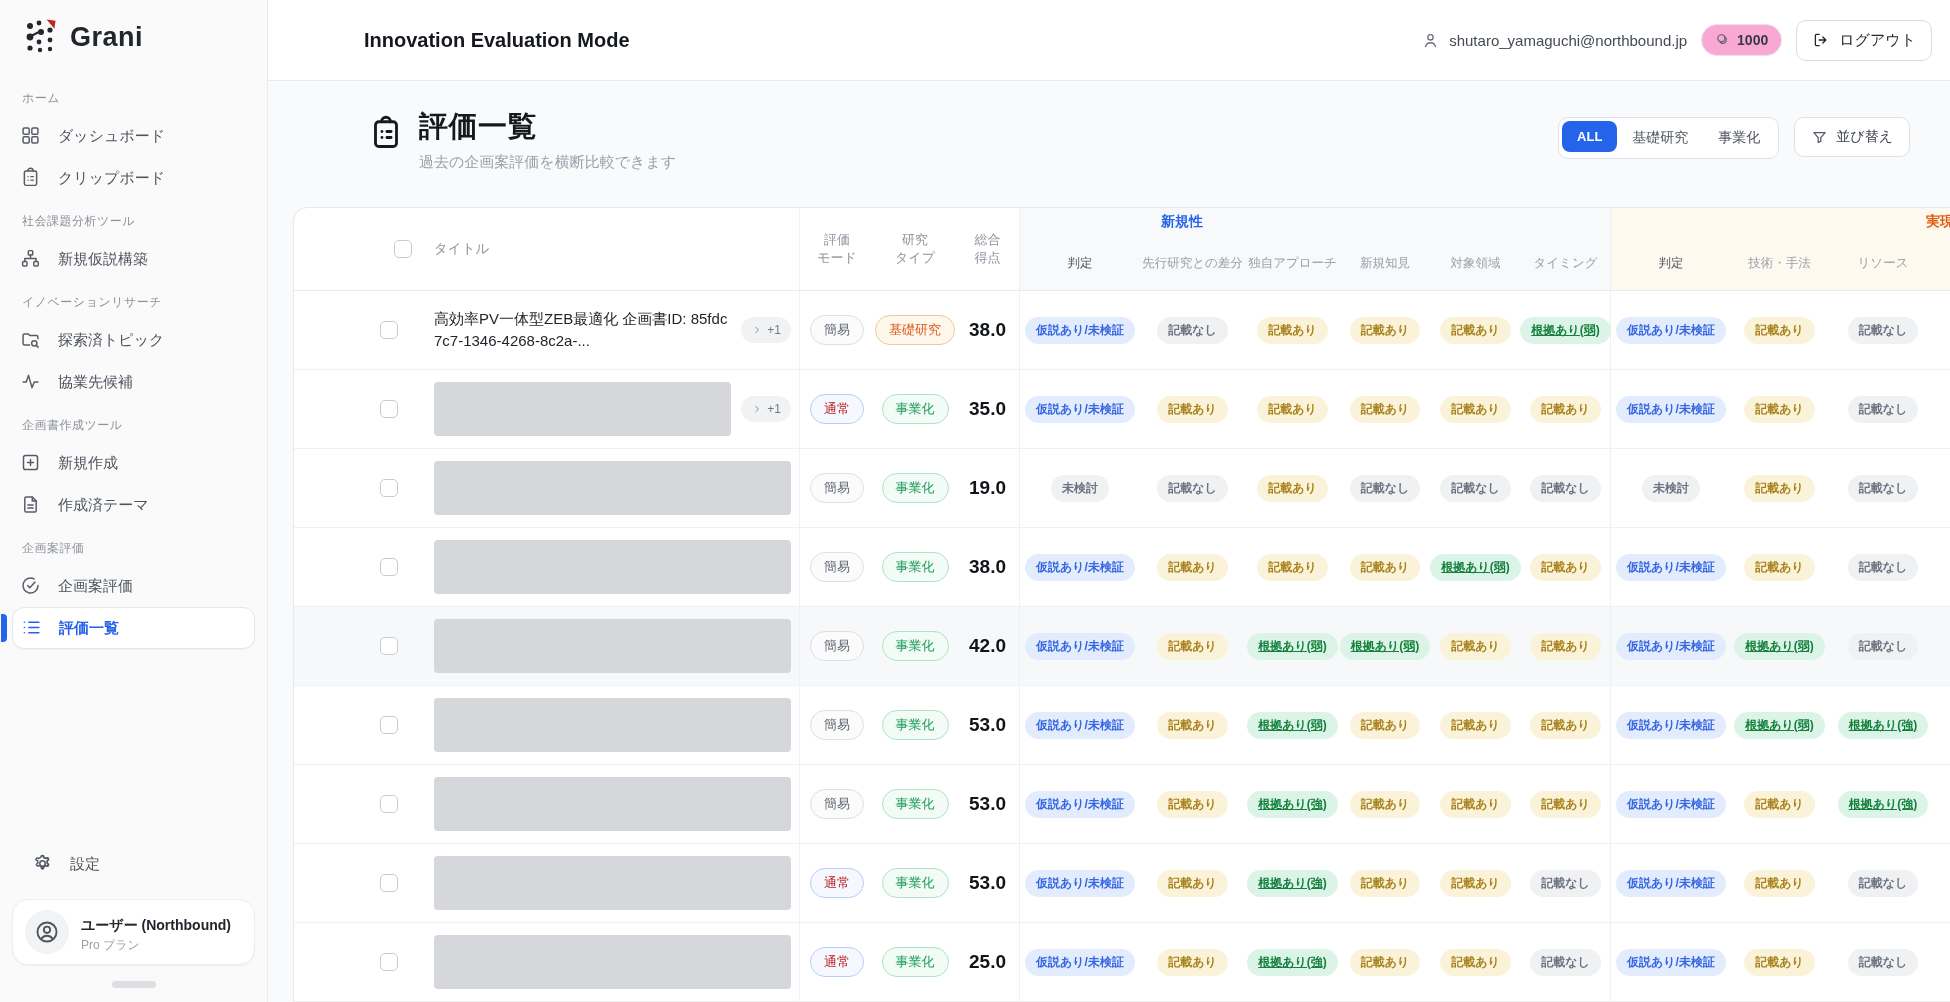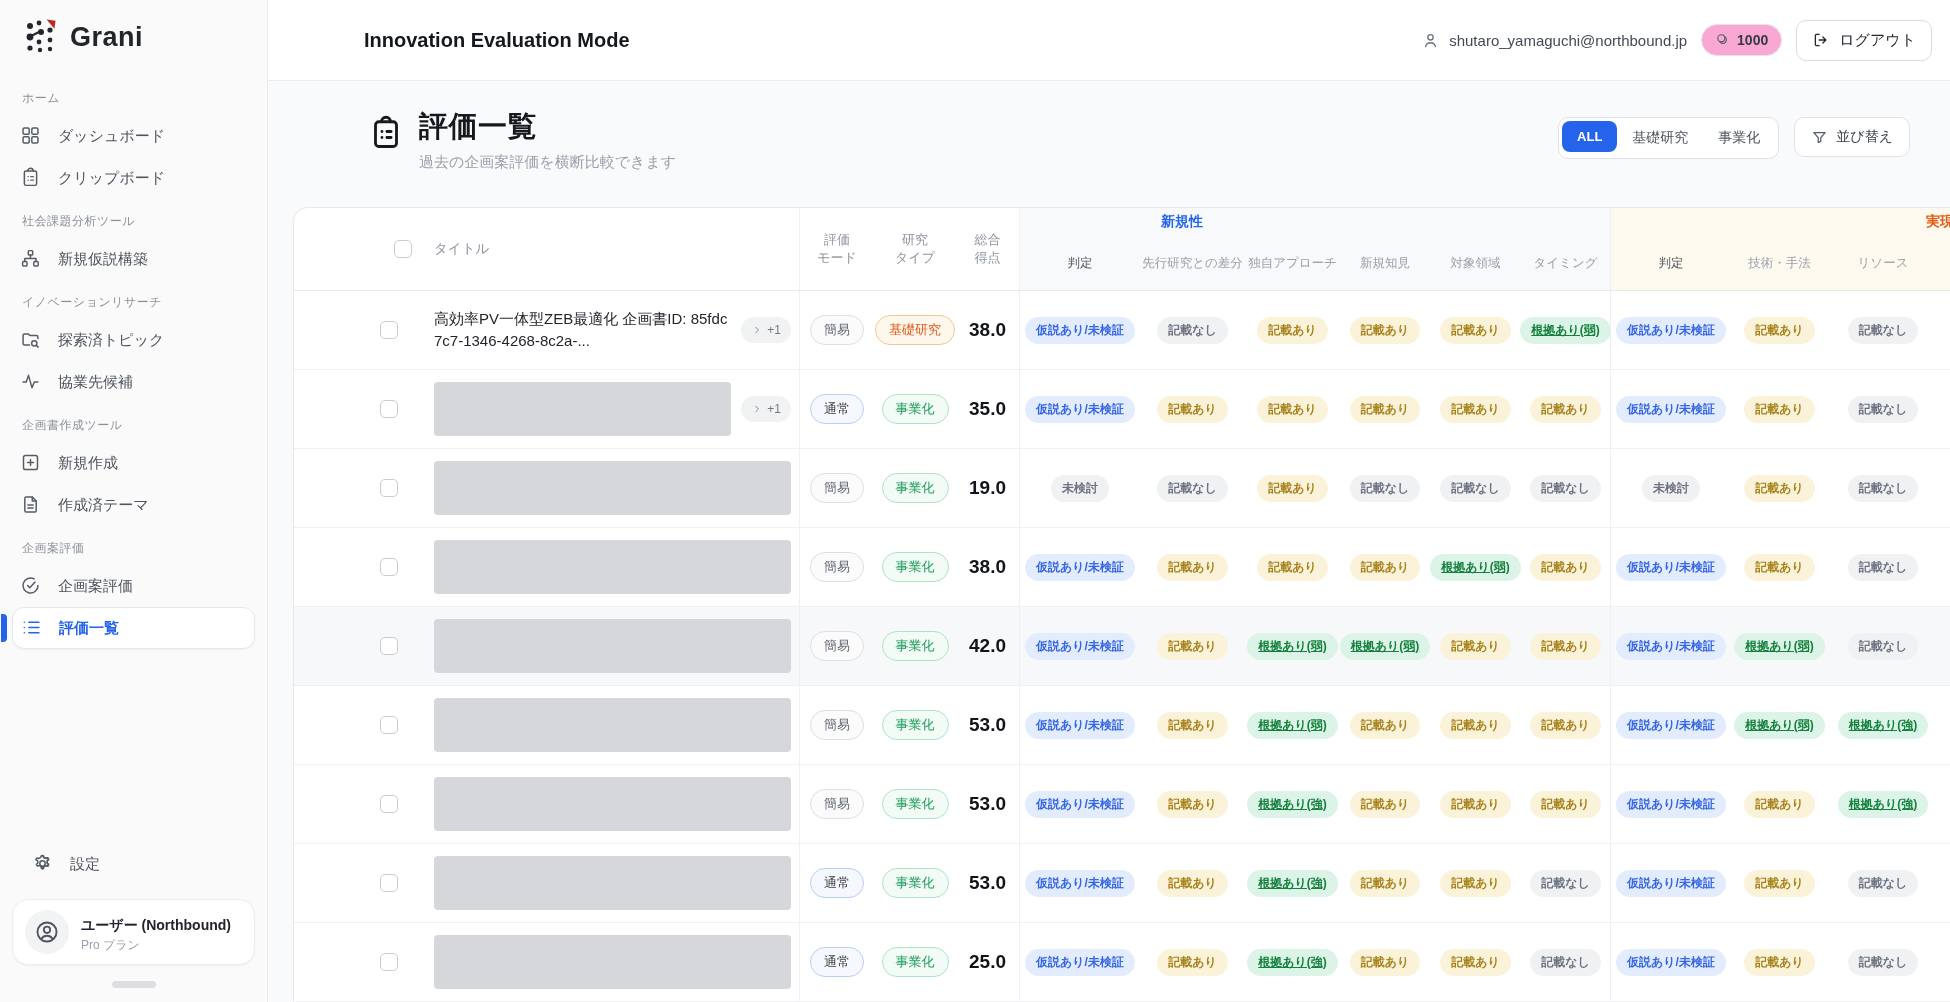--- a/index.html
+++ b/index.html
@@ -85,21 +85,21 @@
   .c-title { justify-content:flex-start; padding:0 8px; gap:10px; }
   .title-text { font-size:15px; font-weight:500; color:#22262c; line-height:1.45; width:330px;
     word-break:break-all; }
   .skeleton { height:54px; border-radius:4px; background:#d5d7da; }
   .more-badge { display:flex; align-items:center; gap:4px; background:#f1f2f4; border-radius:999px;
     padding:6px 10px; font-size:12px; color:#747a84; white-space:nowrap; cursor:pointer; }
   .score { font-size:19px; font-weight:700; color:#111418; }
 
   .pill { font-size:13px; padding:5px 13px; border-radius:999px; border:1px solid transparent; white-space:nowrap; }
   .pill.plain { background:#fbfbfc; border-color:#dcdfe4; color:#5f6670; }
-  .pill.blue { background:#f5f8ff; border-color:#b9cdf5; color:#404040; }
+  .pill.blue { background:#f5f8ff; border-color:#b9cdf5; color:#b91c1c; }
   .pill.green { background:#f2fbf6; border-color:#afe3c6; color:#1e9d5a; }
   .pill.orange { background:#fdf7ec; border-color:#f3c894; color:#e2591a; }
 
   .badge { font-size:12px; font-weight:700; padding:5px 11px; border-radius:999px; white-space:nowrap; }
   .badge.blue { background:#e3ecfd; color:#3566e3; }
   .badge.amber { background:#fbf3d9; color:#a8821c; }
   .badge.green { background:#dcf4e7; color:#15803d;text-decoration:underline; }
   .badge.gray { background:#f0f1f3; color:#6b7280; }
 
   .checkbox { width:18px; height:18px; border:1.5px solid #c8ccd2; border-radius:5px; background:#fff; cursor:pointer; }

